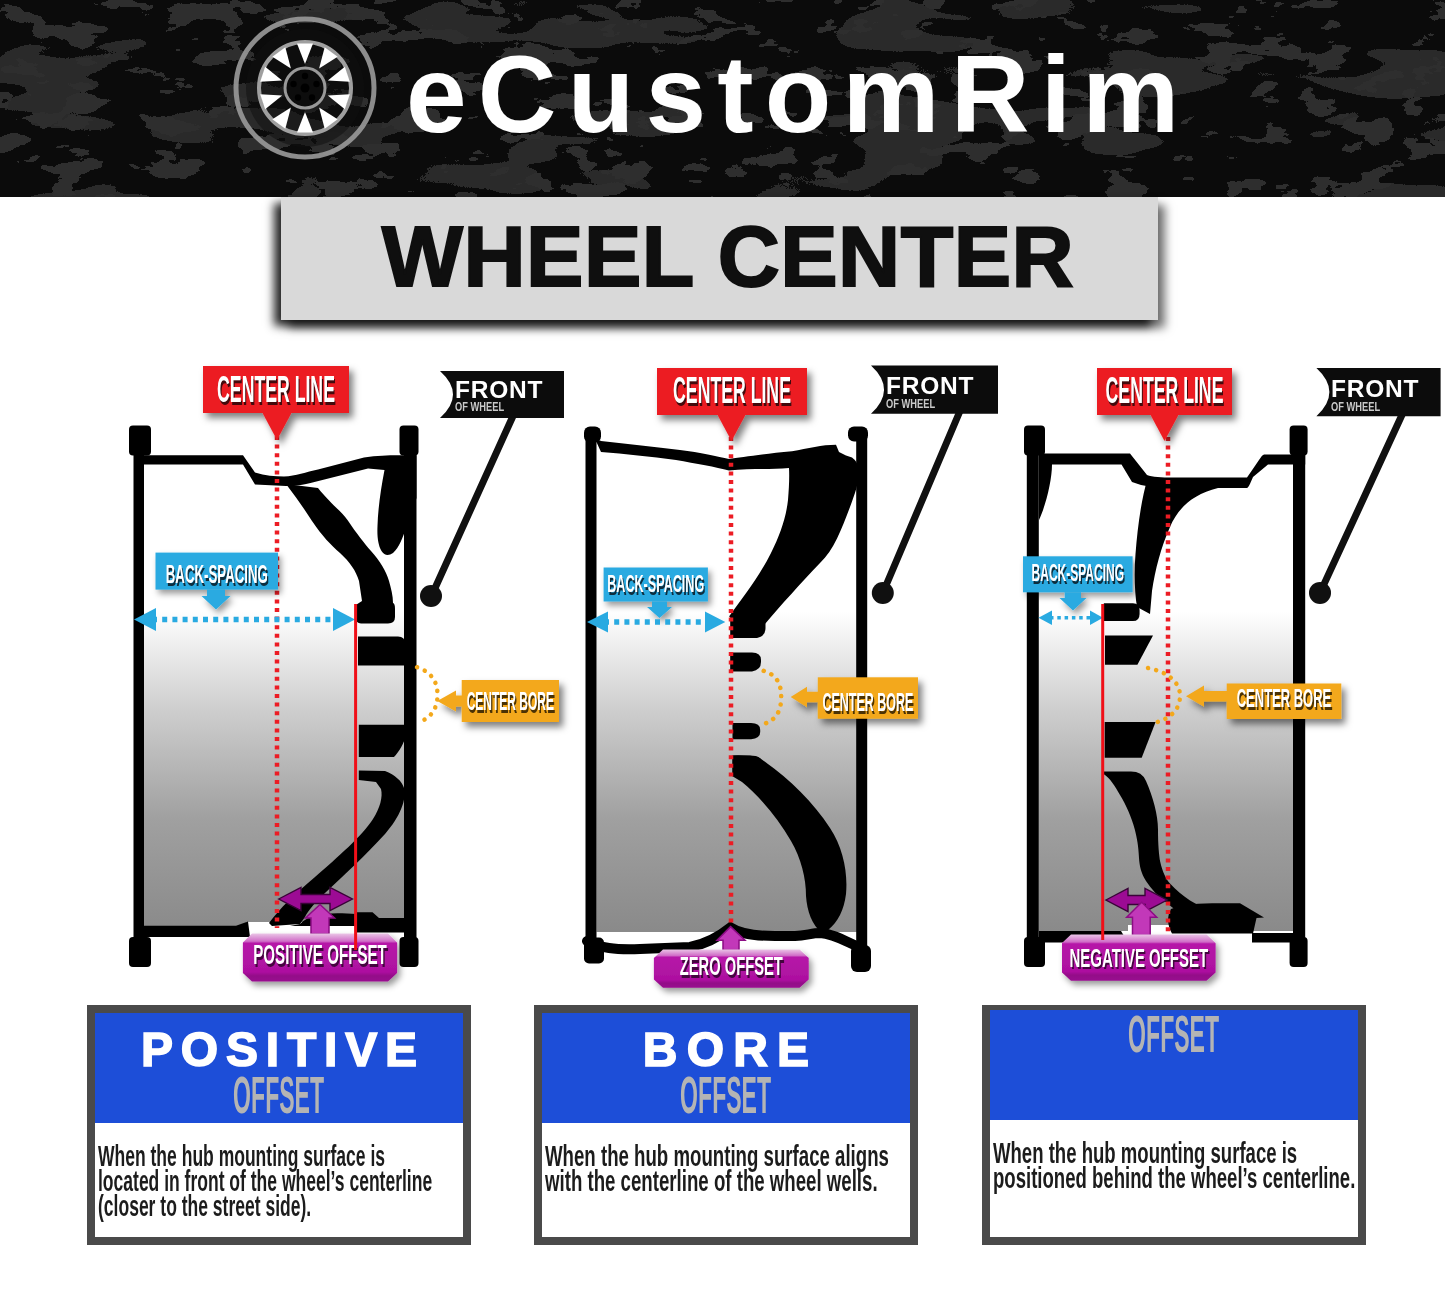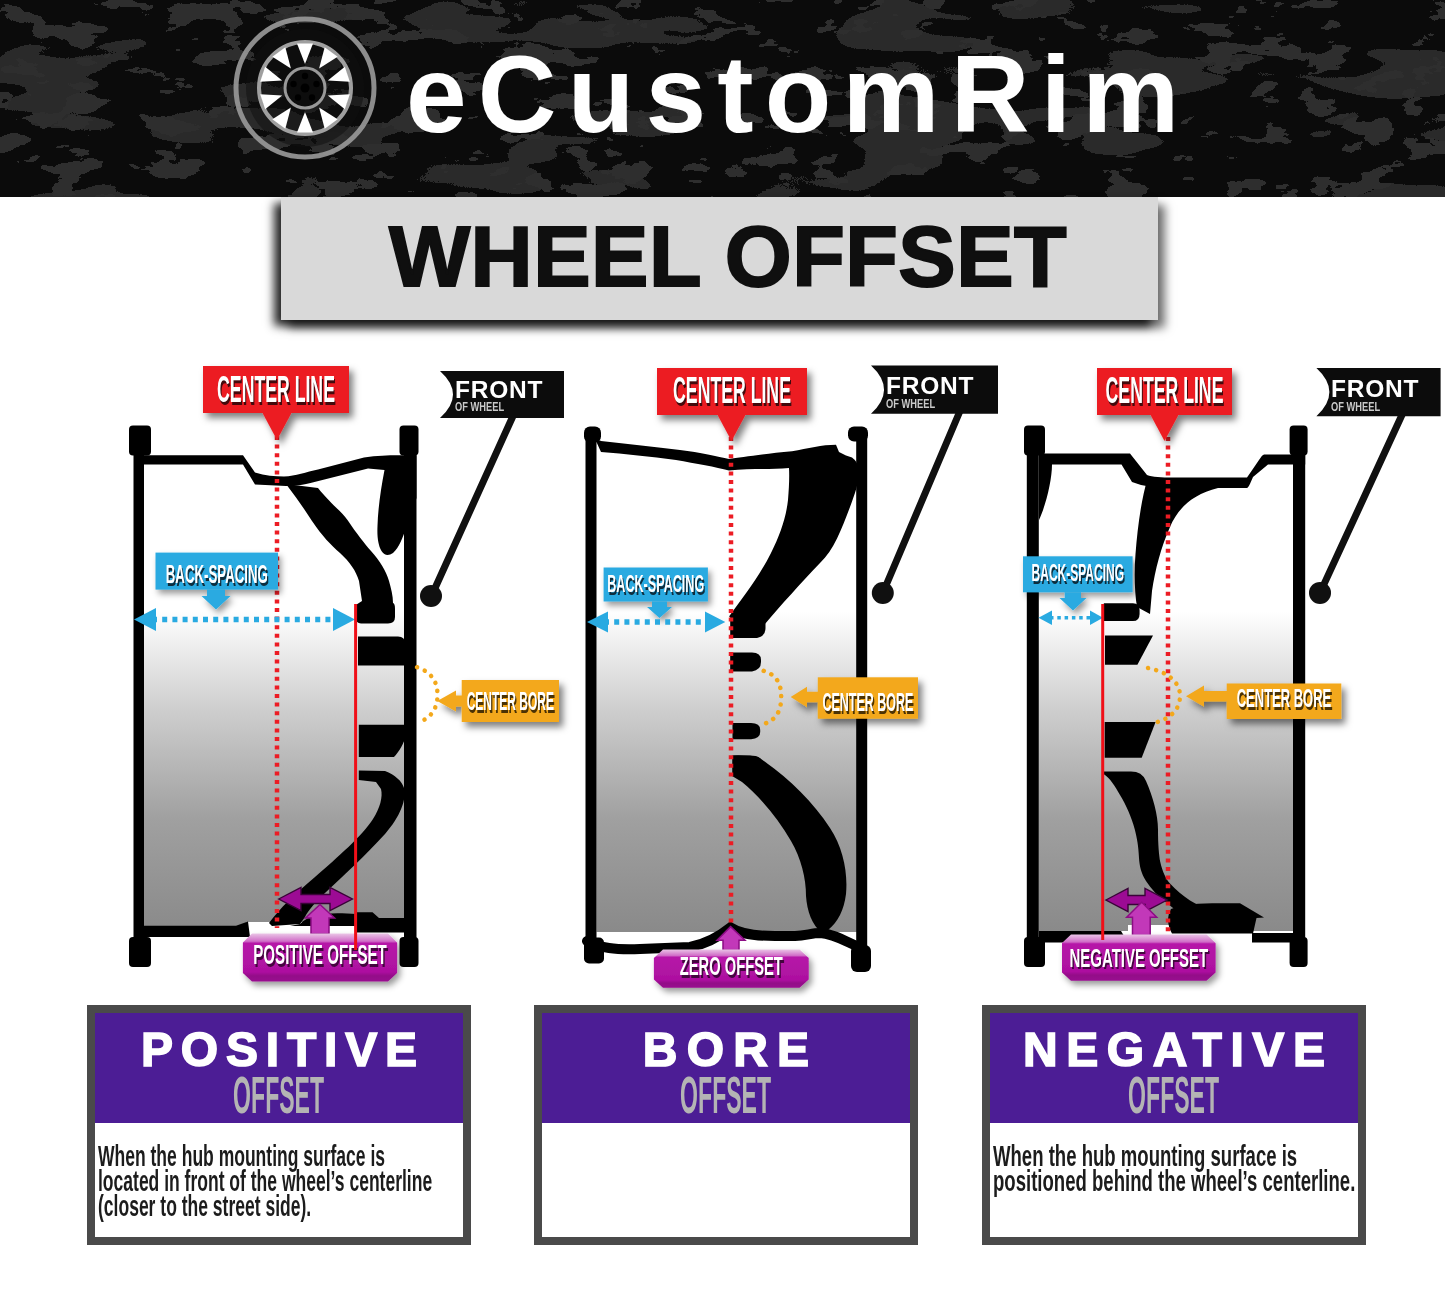--- a/index.html
+++ b/index.html
@@ -7,21 +7,21 @@
        font-family:"Liberation Sans", sans-serif;}
   #banner{position:absolute;left:0;top:0;width:1445px;height:197px;background:#0d0d0d;overflow:hidden;}
   #brand{position:absolute;left:406px;top:31px;color:#fff;font-weight:bold;font-size:109px;
          letter-spacing:11.2px;white-space:nowrap;}
   #wheeloffset{position:absolute;left:281px;top:197px;width:877px;height:123px;background:#d9d9d9;
       box-shadow:-7px 6px 9px rgba(0,0,0,0.85), 7px 8px 9px rgba(0,0,0,0.55);
       text-align:center;}
   #wheeloffset span{display:inline-block;font-weight:bold;font-size:86px;color:#0f0f0f;
       letter-spacing:0.5px;line-height:119px;padding-left:17px;-webkit-text-stroke:2px #0f0f0f;}
   .bbox{position:absolute;top:1005px;width:368px;height:224px;border:8px solid #4a4a4a;background:#fff;}
-  .bhead{height:110px;background:#4c1d95;text-align:center;color:#fff;}
+  .bhead{height:110px;background:#1d4ed8;text-align:center;color:#fff;}
   .bt1{display:block;font-weight:bold;font-size:48px;line-height:48px;padding-top:13px;-webkit-text-stroke:1.6px #fff;}
   .b1s{letter-spacing:7.8px;margin-left:7.8px;}
   .b2s{letter-spacing:9.2px;margin-left:9.2px;}
   .b3s{letter-spacing:8.6px;margin-left:8.6px;}
   .bt2{display:block;margin-top:-3px;height:51px;}
   .bt2 span{display:inline-block;font-weight:bold;font-size:51px;color:#b4b4b4;
       transform:scaleX(0.452);transform-origin:center top;line-height:49px;}
   .bbody{padding:21px 0 0 3px;}
   .bbody div{font-weight:bold;font-size:29px;color:#1c1c1c;line-height:24.8px;
       transform-origin:left top;white-space:nowrap;}
@@ -80,21 +80,21 @@
    <circle cx="305" cy="76" r="3.2"></circle>
           <circle cx="316.5" cy="84" r="3.2"></circle>
           <circle cx="312" cy="97.5" r="3.2"></circle>
    <circle cx="298" cy="97.5" r="3.2"></circle>
           <circle cx="293.5" cy="84" r="3.2"></circle>
   </g>
  </g>
 </svg>
 <span id="brand">eCustomRim</span>
 </div>
-<div id="wheeloffset"><span>WHEEL OFFSET</span></div>
+<div id="wheeloffset"><span>WHEEL CENTER</span></div>
 <svg id="diag" width="1445" height="1298" style="position:absolute;left:0;top:0" font-family="Liberation Sans, sans-serif">
 <defs>
  <linearGradient id="barrel" x1="0" y1="612" x2="0" y2="930" gradientUnits="userSpaceOnUse">
    <stop offset="0" stop-color="#ffffff"></stop>
         <stop offset="0.3" stop-color="#cfcfcf"></stop>
    <stop offset="0.65" stop-color="#a0a0a0"></stop>
         <stop offset="1" stop-color="#8a8a8a"></stop>
  </linearGradient>
  <linearGradient id="mag" x1="0" y1="0" x2="0" y2="1">
    <stop offset="0" stop-color="#eac4e6"></stop>
@@ -422,23 +422,26 @@
   <div>When the hub mounting surface is</div>
   <div>located in front of the wheel’s centerline</div>
   <div>(closer to the street side).</div>
  </div>
 </div>
 <div class="bbox" style="left:534px;">
  <div class="bhead">
       <span class="bt1 b2s">BORE</span>
       <span class="bt2"><span>OFFSET</span></span>
     </div>
+ <div class="bbody sc2">
+  <div>When the hub mounting surface aligns</div>
+  <div>with the centerline of the wheel wells.</div>
+ </div>
 </div>
 <div class="bbox" style="left:982px;">
  <div class="bhead">
-      <span class="bt1 b3s">NEGATIVE</span>
       <span class="bt2"><span>OFFSET</span></span>
     </div>
  <div class="bbody sc3">
   <div>When the hub mounting surface is</div>
   <div>positioned behind the wheel’s centerline.</div>
  </div>
 </div>
 
 </body></html>

